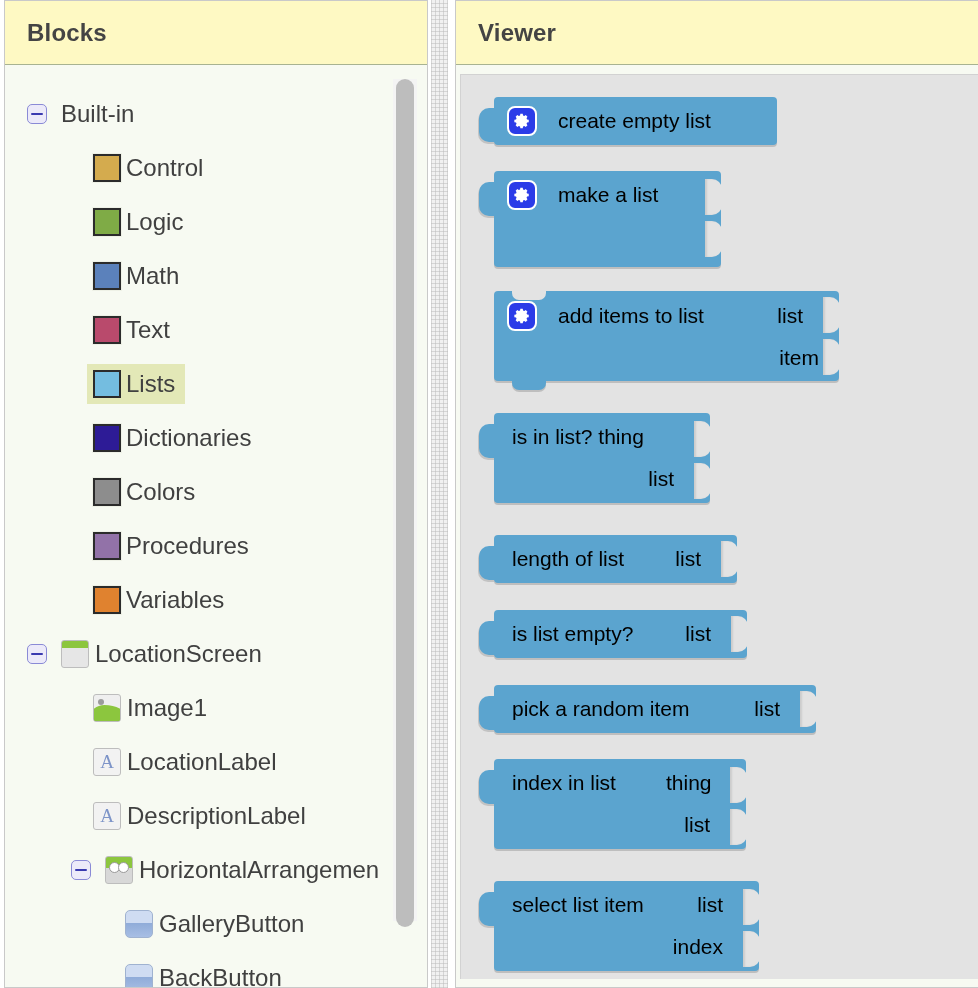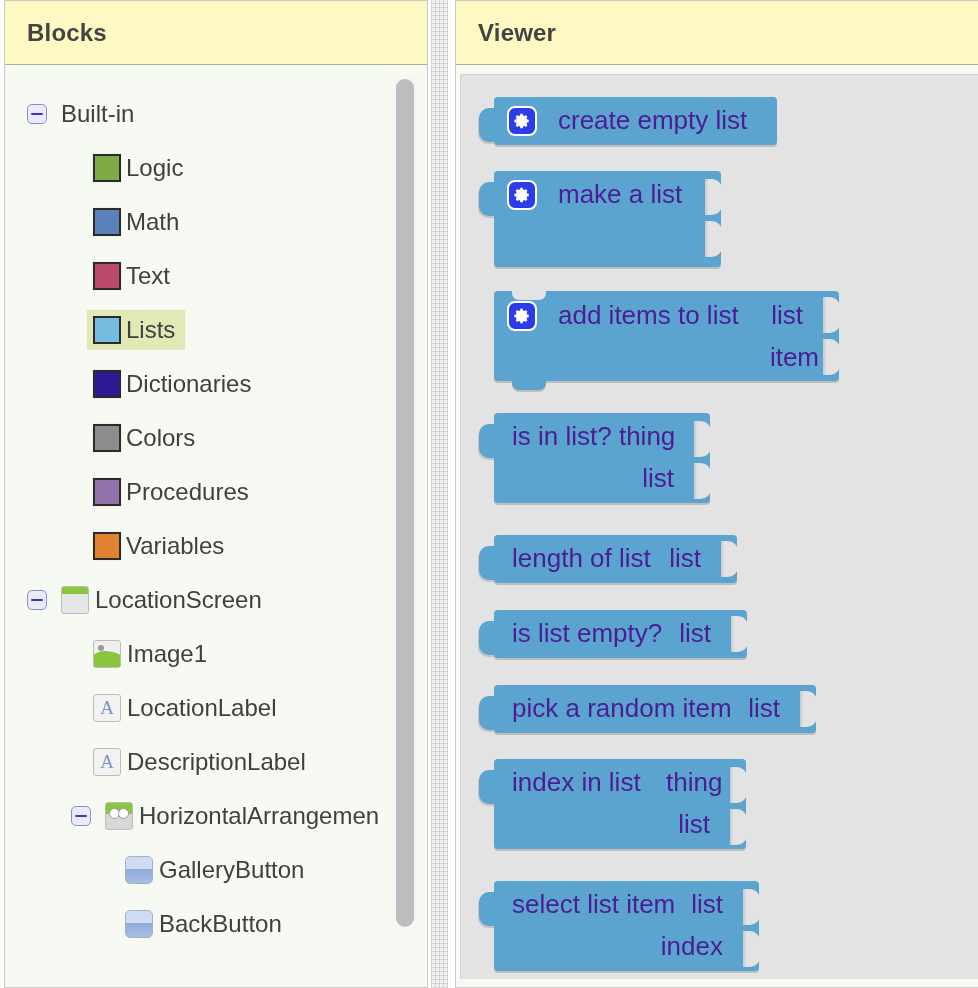--- a/index.html
+++ b/index.html
@@ -282,22 +282,22 @@
     border: 2px solid #ffffff;
     box-sizing: border-box;
     display: flex;
     align-items: center;
     justify-content: center;
   }
   .mutator svg { display:block; }
 
   .btext {
     position: absolute;
-    color: #4c1d95;
-    font-size: 26px;
+    color: #000000;
+    font-size: 21px;
     line-height: 23px;
     white-space: nowrap;
   }
   .btext.r { text-align: right; }
 </style>
 </head>
 <body>
 
 <div class="panel" id="blocks-panel">
   <div class="panel-header">
@@ -305,20 +305,26 @@
   </div>
 
   <div id="tree-scroll">
     <div class="tree">
 
       <div class="tree-row">
         <span class="toggle"></span>
         <span class="node-label">Built-in</span>
       </div>
 
+      <div class="tree-row">
+        <span class="toggle-spacer"></span>
+        <span class="indent-1"></span>
+        <span class="swatch" style="background:#d4ab4e"></span>
+        <span class="node-label">Control</span>
+      </div>
 
       <div class="tree-row">
         <span class="toggle-spacer"></span>
         <span class="indent-1"></span>
         <span class="swatch" style="background:#7fab46"></span>
         <span class="node-label">Logic</span>
       </div>
 
       <div class="tree-row">
         <span class="toggle-spacer"></span>

